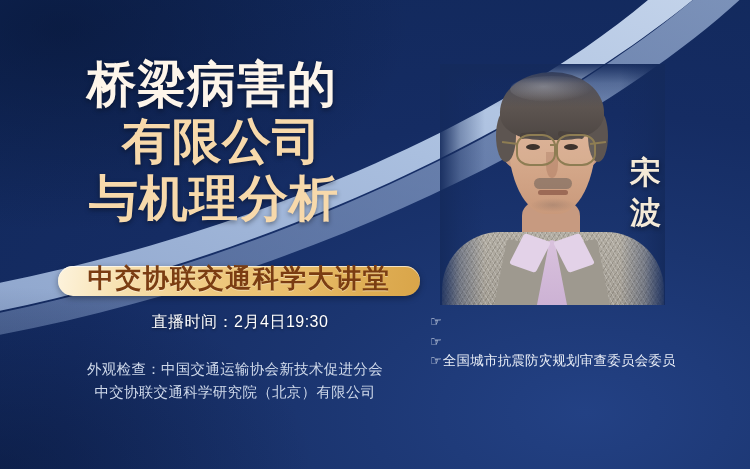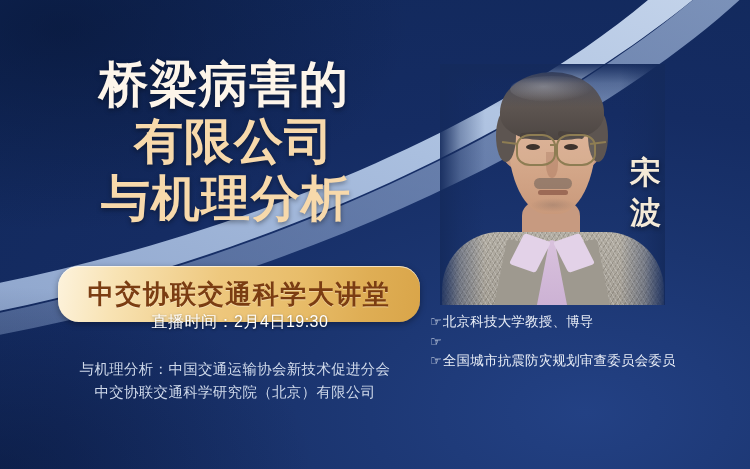--- a/index.html
+++ b/index.html
@@ -19,42 +19,41 @@
   }
 
   
   #ribbon{position:absolute;inset:0;}
   #ribbon svg{display:block;width:750px;height:469px;}
 
   
   #title-block{
     position:absolute;left:0;top:56px;width:430px;
     text-align:center;
-    padding-left:12px;
   }
   .tline{
     font-family:"Liberation Sans","DejaVu Sans",sans-serif;
     font-weight:bold;font-size:49px;line-height:57px;
     letter-spacing:1px;white-space:nowrap;
     text-shadow:0 2px 5px rgba(0,0,0,.40);
   }
   .tline.l1{color:#fdf5ea;}
   .tline.l2,.tline.l3{color:#f7d9ab;}
   .tline.l1{margin-left:-6px;}
   .tline.l2{margin-left:14px;}
   .tline.l3{margin-left:-2px;}
 
   
   #pill{
-    position:absolute;left:58px;top:266px;width:362px;height:56px;
+    position:absolute;left:58px;top:266px;width:362px;height:30px;
     border-radius:21px;
     background:linear-gradient(100deg,
        #fdf3dd 0%, #f8e3b4 16%, #eec87e 44%, #e8bd6a 66%, #dfae55 84%, #d9a549 100%);
     box-shadow:0 2px 6px rgba(0,0,0,.35), inset 0 1px 0 rgba(255,255,255,.65);
-    display:flex;align-items:center;justify-content:center;
+    display:flex;align-items:flex-end;justify-content:center;
   }
   #pill-text{
     font-weight:bold;font-size:26px;letter-spacing:1.5px;
     color:#7b3d12;white-space:nowrap;
     text-shadow:0 1px 0 rgba(255,255,255,.35);
   }
 
   
   #livetime{
     position:absolute;left:0;top:312px;width:480px;text-align:center;
@@ -231,33 +230,32 @@
     <div class="tline l3">与机理分析</div>
   </div>
 
   <div id="pill">
     <span id="pill-text">中交协联交通科学大讲堂</span>
   </div>
 
   <div id="livetime">直播时间：2月4日19:30</div>
 
   <div id="organizers">
-    <div class="o1">与机理分析：中国交通运输协会新技术促进分会</div>
+    <div class="o1">外观检查：中国交通运输协会新技术促进分会</div>
     <div class="o2">中交协联交通科学研究院（北京）有限公司</div>
   </div>
 
   <div id="speaker-name">
     <span>宋</span>
     <span>波</span>
   </div>
 
   <div id="credentials">
     <div class="cred">
       <span class="bullet">☞</span>
-      <span>北京科技大学教授、博导</span>
     </div>
     <div class="cred">
       <span class="bullet">☞</span>
     </div>
     <div class="cred">
       <span class="bullet">☞</span>
       <span>全国城市抗震防灾规划审查委员会委员</span>
     </div>
   </div>
 

